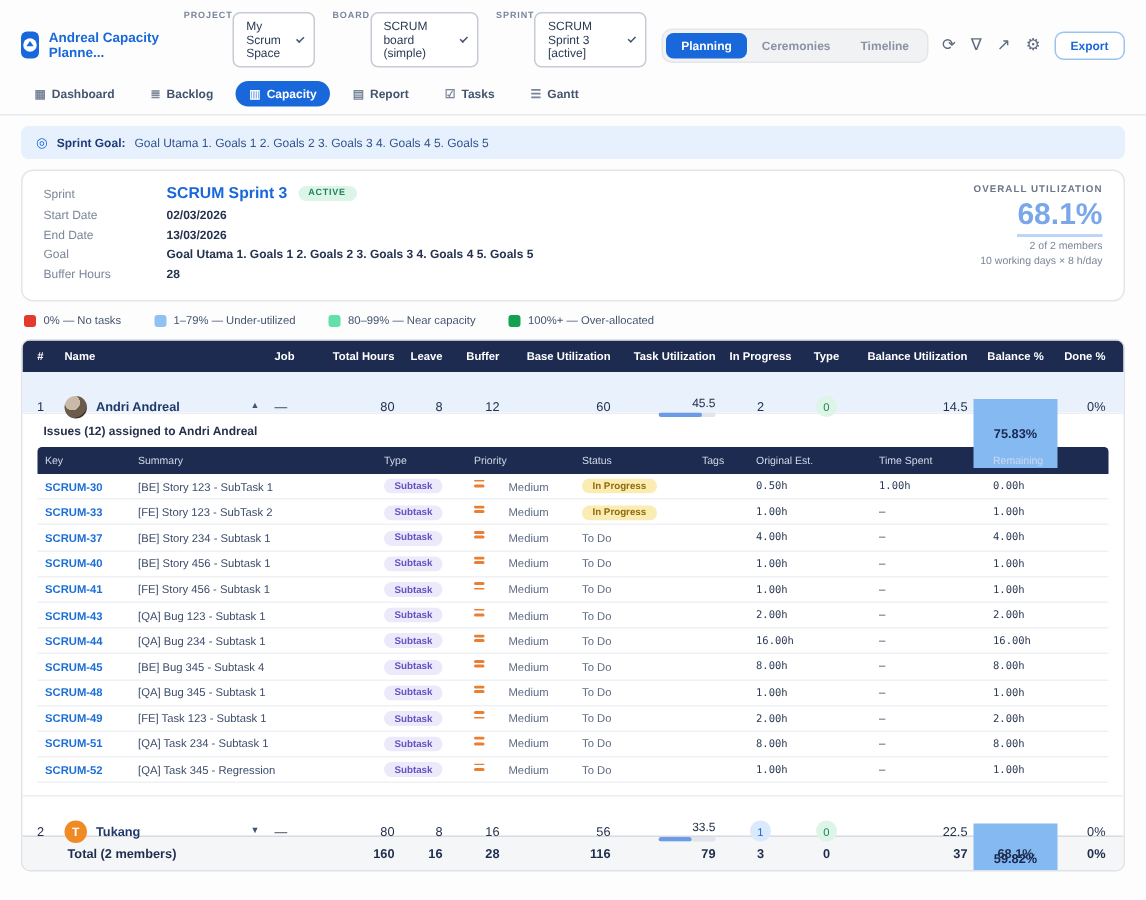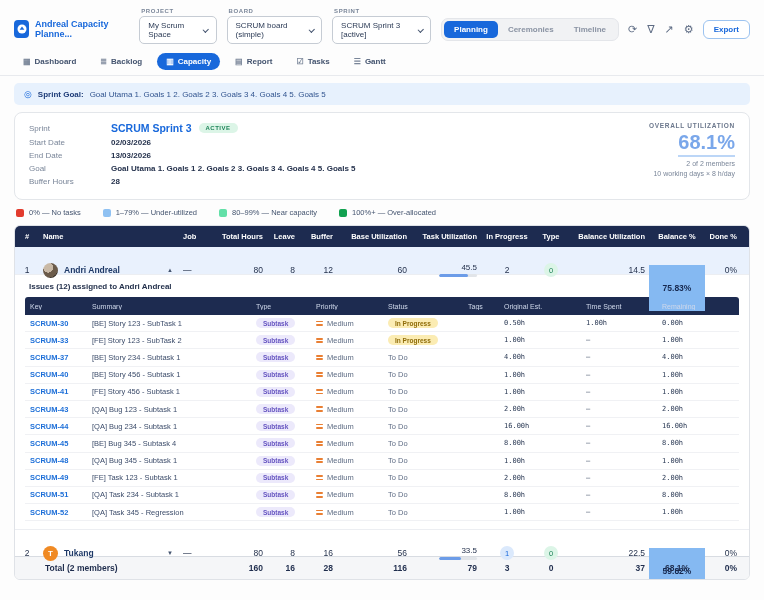--- a/index.html
+++ b/index.html
@@ -8,21 +8,21 @@
   .page { width:764px; height:600px; }
 
   .page-title { font-size:15px; font-weight:bold; color:#1a1f26; padding:9px 0 0 14px; letter-spacing:.1px; }
 
   
   .toolbar { display:flex; align-items:flex-end; gap:10px; padding:8px 14px 6px 14px; }
   .app { display:flex; align-items:center; gap:6px; padding-bottom:5px; }
   .app-icon { width:18px; height:18px; border-radius:4px; background:#1868db; display:flex; align-items:center; justify-content:center; }
   .app-icon svg { width:12px; height:12px; }
   .app-name { font-size:9px; font-weight:bold; color:#1868db; }
-  .sel { display:flex; flex-direction:column; }
+  .sel { display:flex; flex-direction:row; }
   .sel-label { font-size:6px; font-weight:bold; letter-spacing:.6px; color:#7a8699; margin:0 0 2px 2px; }
   .sel-box { display:flex; align-items:center; gap:8px; border:1px solid #c6ccd4; border-radius:5px; background:#fff; padding:4px 8px; font-size:8px; color:#2b3a55; cursor:pointer; }
   .chev { width:5px; height:5px; border-right:1.3px solid #44546f; border-bottom:1.3px solid #44546f; transform:rotate(45deg) translateY(-1px); }
   .tb-right { margin-left:auto; display:flex; align-items:center; gap:8px; padding-bottom:3px; }
   .segmented { display:flex; align-items:center; background:#f1f2f4; border:1px solid #e4e6ea; border-radius:7px; padding:2px; }
   .seg-btn { font-size:8px; font-weight:bold; color:#8a93a3; padding:4px 10px; border-radius:5px; cursor:pointer; }
   .seg-btn.active { background:#1868db; color:#fff; }
   .tb-icon { font-size:11px; color:#5e6c84; cursor:pointer; line-height:1; padding:0 1px; }
   .export-btn { font-size:8px; font-weight:bold; color:#1868db; border:1px solid #9cc3f0; border-radius:6px; background:#fff; padding:4px 10px; cursor:pointer; }
 
@@ -87,21 +87,21 @@
   .igrid { display:grid; grid-template-columns:62px 164px 60px 72px 80px 36px 82px 76px 72px; align-items:center; }
   .i-header { background:#1d2b50; height:18px; border-radius:3px 3px 0 0; }
   .i-header .icell { font-size:7px; color:#cfd8ea; }
   .icell { padding:0 5px; overflow:hidden; white-space:nowrap; }
   .irow { height:17.2px; border-bottom:1px solid #f0f1f4; font-size:7.5px; color:#3d4d6b; }
   .key { color:#1d6fd8; font-weight:bold; cursor:pointer; }
   .pill { display:inline-block; border-radius:8px; padding:1.5px 7px; font-size:6.5px; font-weight:bold; }
   .type-pill { background:#ece9fb; color:#6554c0; }
   .status-pill { background:#fbecb3; color:#8f6c0a; }
   .todo { color:#5e6c84; font-size:7.5px; }
-  .prio { display:flex; align-items:center; gap:4px; }
+  .prio { display:flex; gap:16px; }
   .prio-icon { display:inline-flex; flex-direction:column; gap:1.5px; }
   .prio-icon i { display:block; width:7px; height:1.8px; background:#e97f33; border-radius:1px; }
   .prio-label { color:#5e6c84; }
   .mono { font-family:"DejaVu Sans Mono", monospace; font-size:7px; color:#2b3a55; }
 
   
   .m-total { background:#f5f6f8; border-top:1px solid #d8dce2; height:23px; font-size:8.5px; font-weight:bold; color:#1f2d4d; }
   .total-label { grid-column:1 / 4; padding-left:30px; }
 </style>
 </head>

